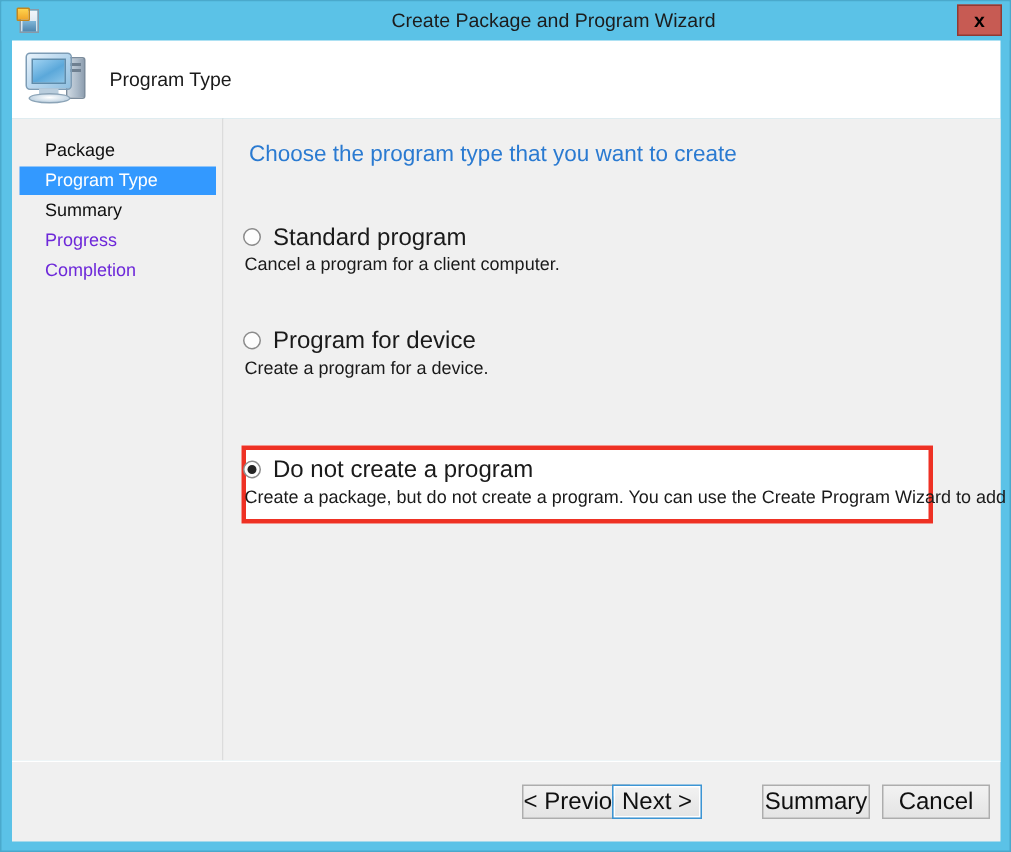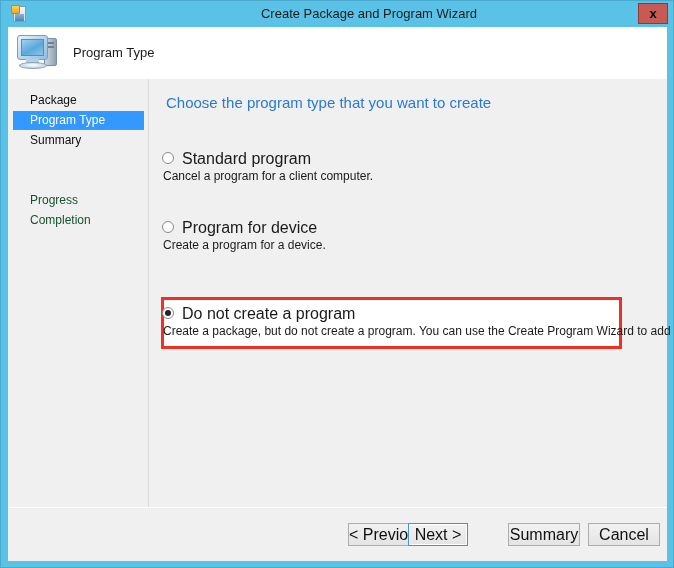--- a/index.html
+++ b/index.html
@@ -189,21 +189,21 @@
     width: 131px;
     height: 19px;
     line-height: 19px;
     padding-left: 17px;
     box-sizing: border-box;
     font-size: 12px;
     color: #101010;
     white-space: nowrap;
     cursor: default;
   }
-  .side-item.dim { color: #14532d; margin-top: 40px; }
+  .side-item.dim { color: #6d28d9; }
   .side-item.active {
     background: #3399ff;
     color: #ffffff;
   }
 
   
   .content {
     position: absolute;
     left: 141px; top: 0;
     width: 518px;

